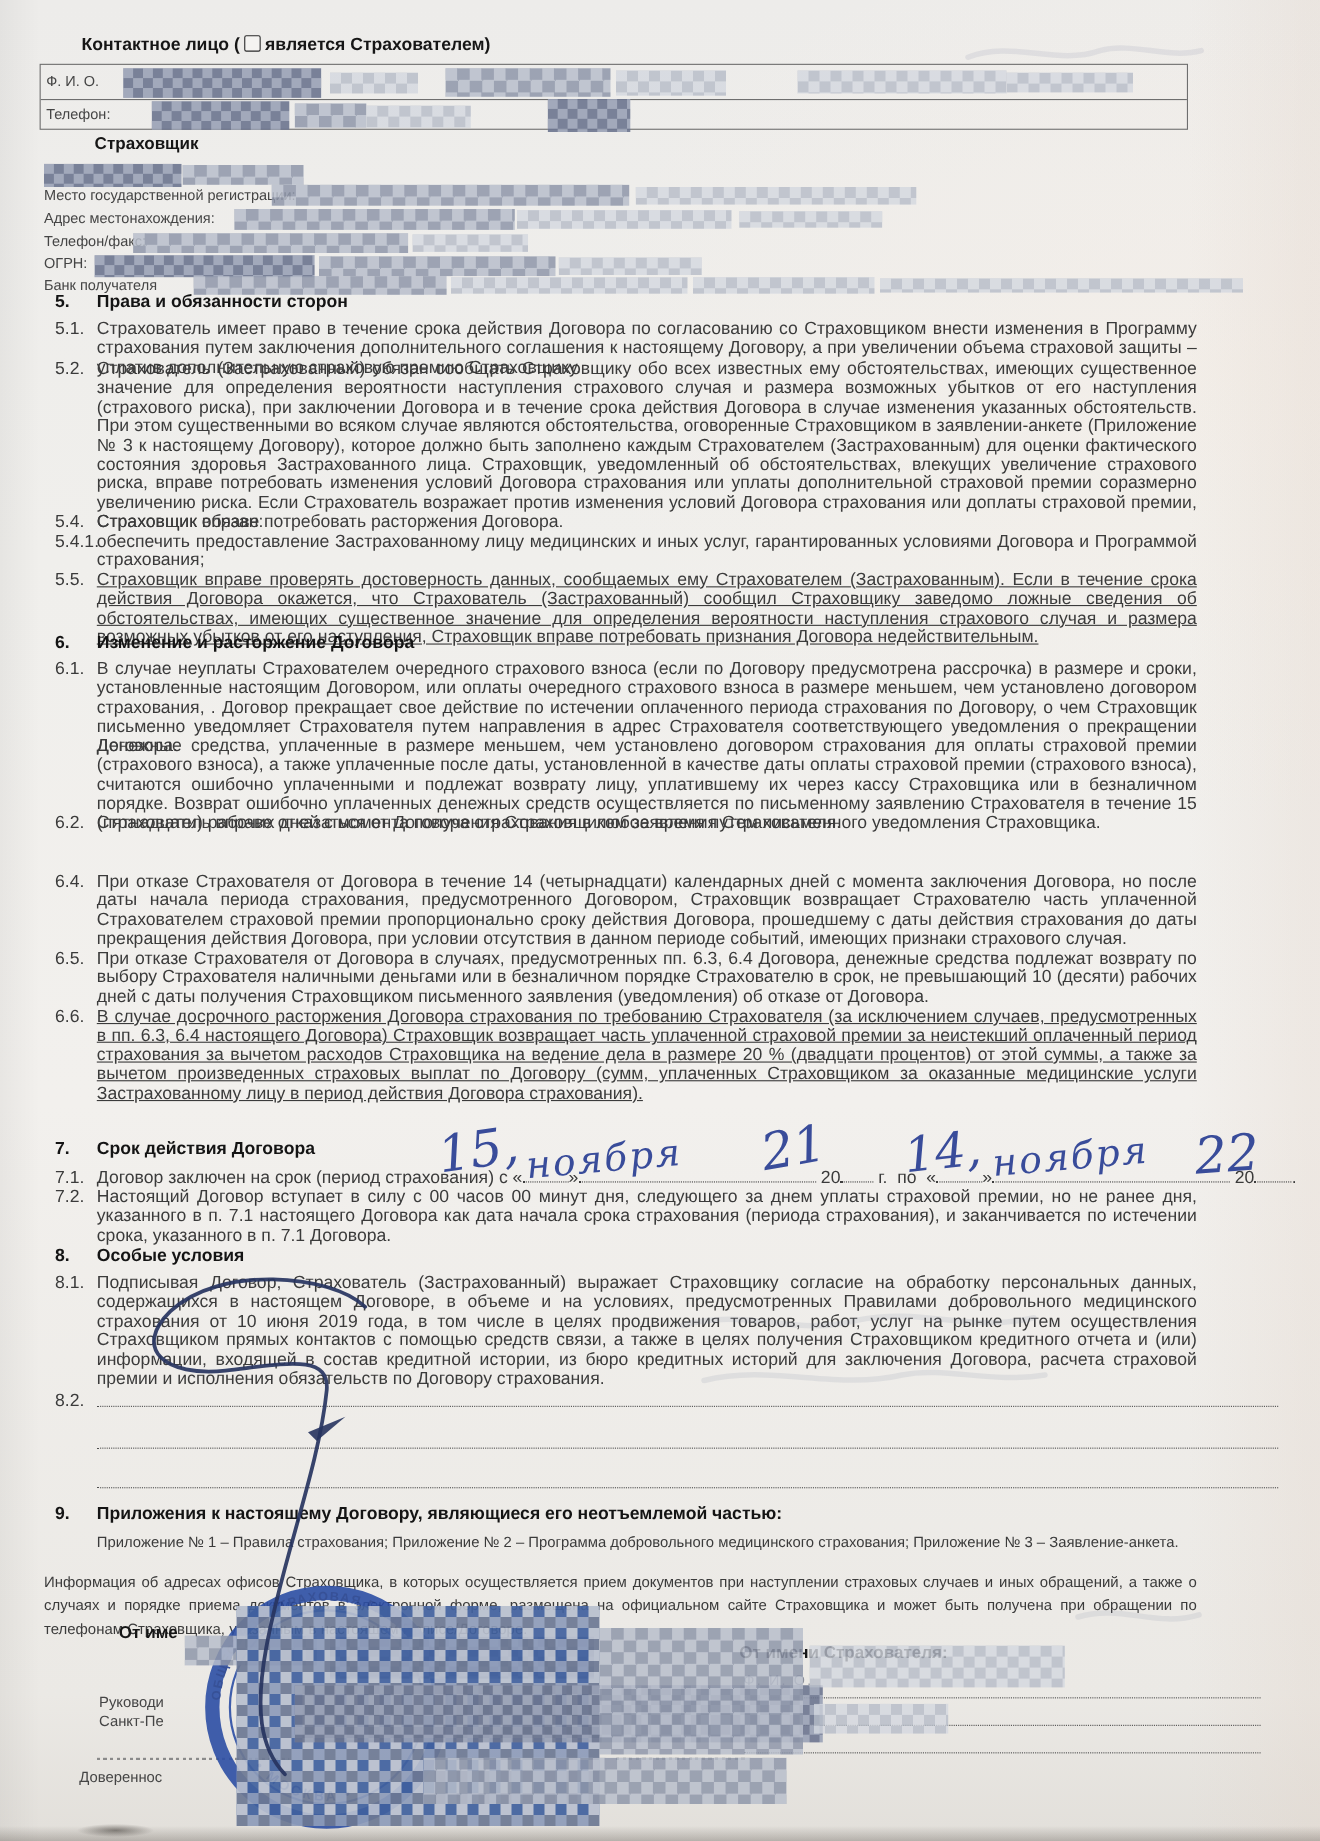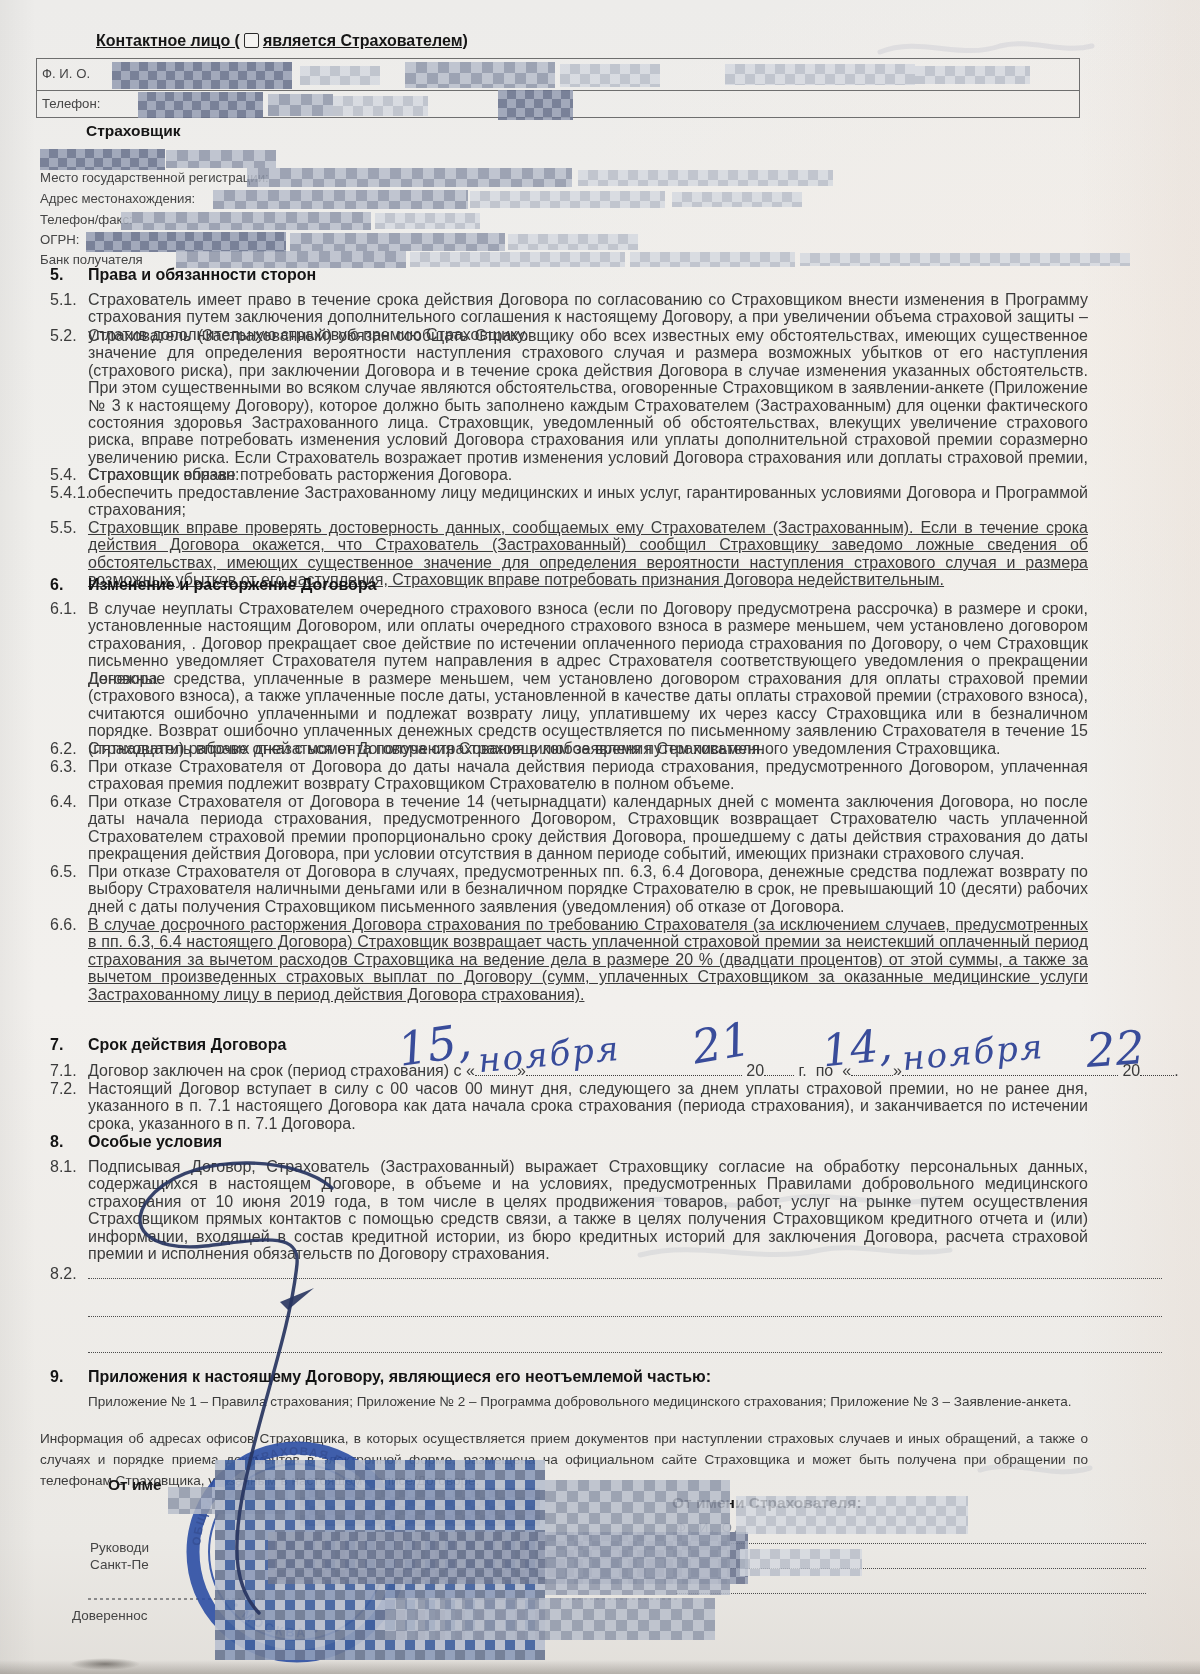--- a/index.html
+++ b/index.html
@@ -43,21 +43,21 @@
       white-space:nowrap;opacity:.92;}
   .smudge{position:absolute;left:70px;bottom:4px;width:70px;height:12px;border-radius:50%;
       background:radial-gradient(closest-side, rgba(40,35,30,.5), rgba(0,0,0,0));}
   svg.overlay{position:absolute;left:0;top:0;pointer-events:none;}
 </style>
 </head>
 <body>
 
 <div class="page">
 
-  <div class="h1" style="left:96px;top:32px;text-decoration:underline;">
+  <div class="h1" style="left:74px;top:32px;">
     <span>Контактное лицо (</span><span class="cb"></span><span>является Страхователем)</span>
   </div>
 
   <div class="tbl">
       <div class="mid"></div>
     </div>
   <div class="lbl" style="left:42px;top:66px;">Ф. И. О.</div>
   <div class="lbl" style="left:42px;top:96px;">Телефон:</div>
 
   <div class="rx rx--d" style="left:112px;top:62px;width:180px;height:27px;"></div>
@@ -128,24 +128,20 @@
   <div class="cl" style="top:600px;">
     <span class="cn">6.1.</span>
     <span class="ct">В случае неуплаты Страхователем очередного страхового взноса (если по Договору предусмотрена рассрочка) в размере и сроки, установленные настоящим Договором, или оплаты очередного страхового взноса в размере меньшем, чем установлено договором страхования, . Договор прекращает свое действие по истечении оплаченного периода страхования по Договору, о чем Страховщик письменно уведомляет Страхователя путем направления в адрес Страхователя соответствующего уведомления о прекращении Договора.</span>
   </div>
   <div class="cl" style="top:670px;">
     <span class="ct">Денежные средства, уплаченные в размере меньшем, чем установлено договором страхования для оплаты страховой премии (страхового взноса), а также уплаченные после даты, установленной в качестве даты оплаты страховой премии (страхового взноса), считаются ошибочно уплаченными и подлежат возврату лицу, уплатившему их через кассу Страховщика или в безналичном порядке. Возврат ошибочно уплаченных денежных средств осуществляется по письменному заявлению Страхователя в течение 15 (пятнадцати) рабочих дней с момента получения Страховщиком заявления Страхователя.</span>
   </div>
   <div class="cl" style="top:740px;">
     <span class="cn">6.2.</span>
     <span class="ct">Страхователь вправе отказаться от Договора страхования в любое время путем письменного уведомления Страховщика.</span>
-  </div>
-  <div class="cl" style="top:758px;">
-    <span class="cn">6.3.</span>
-    <span class="ct">При отказе Страхователя от Договора до даты начала действия периода страхования, предусмотренного Договором, уплаченная страховая премия подлежит возврату Страховщиком Страхователю в полном объеме.</span>
   </div>
   <div class="cl" style="top:793px;">
     <span class="cn">6.4.</span>
     <span class="ct">При отказе Страхователя от Договора в течение 14 (четырнадцати) календарных дней с момента заключения Договора, но после даты начала периода страхования, предусмотренного Договором, Страховщик возвращает Страхователю часть уплаченной Страхователем страховой премии пропорционально сроку действия Договора, прошедшему с даты действия страхования до даты прекращения действия Договора, при условии отсутствия в данном периоде событий, имеющих признаки страхового случая.</span>
   </div>
   <div class="cl" style="top:863px;">
     <span class="cn">6.5.</span>
     <span class="ct">При отказе Страхователя от Договора в случаях, предусмотренных пп. 6.3, 6.4 Договора, денежные средства подлежат возврату по выбору Страхователя наличными деньгами или в безналичном порядке Страхователю в срок, не превышающий 10 (десяти) рабочих дней с даты получения Страховщиком письменного заявления (уведомления) об отказе от Договора.</span>
   </div>
   <div class="cl" style="top:916px;text-decoration:underline;">

